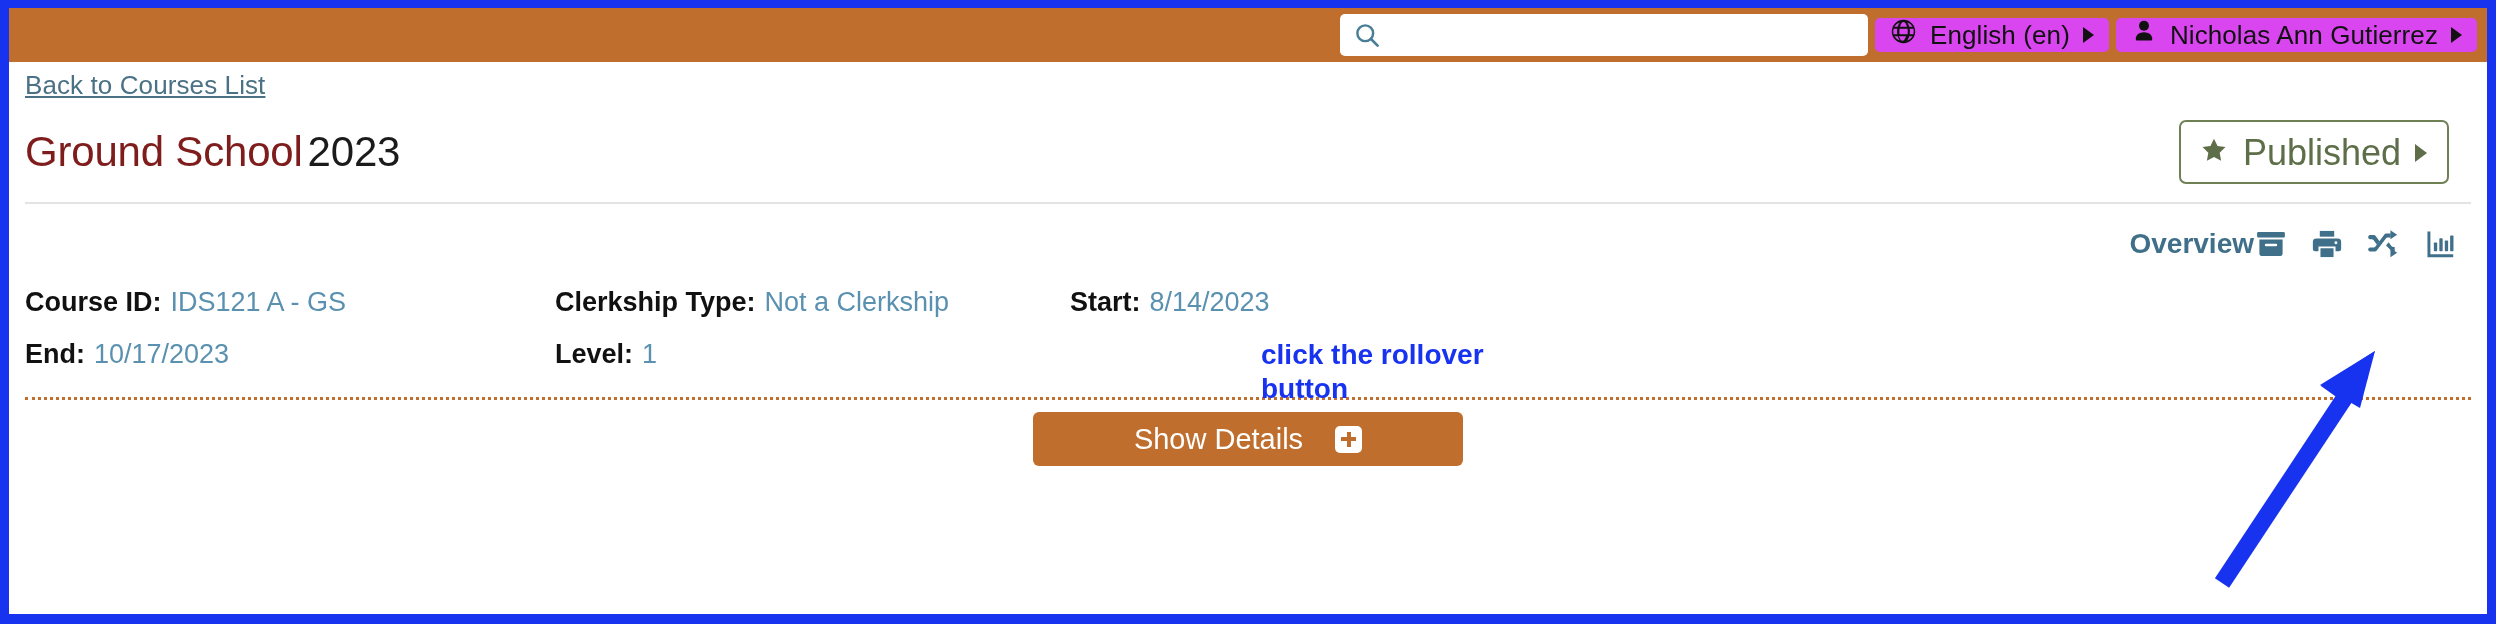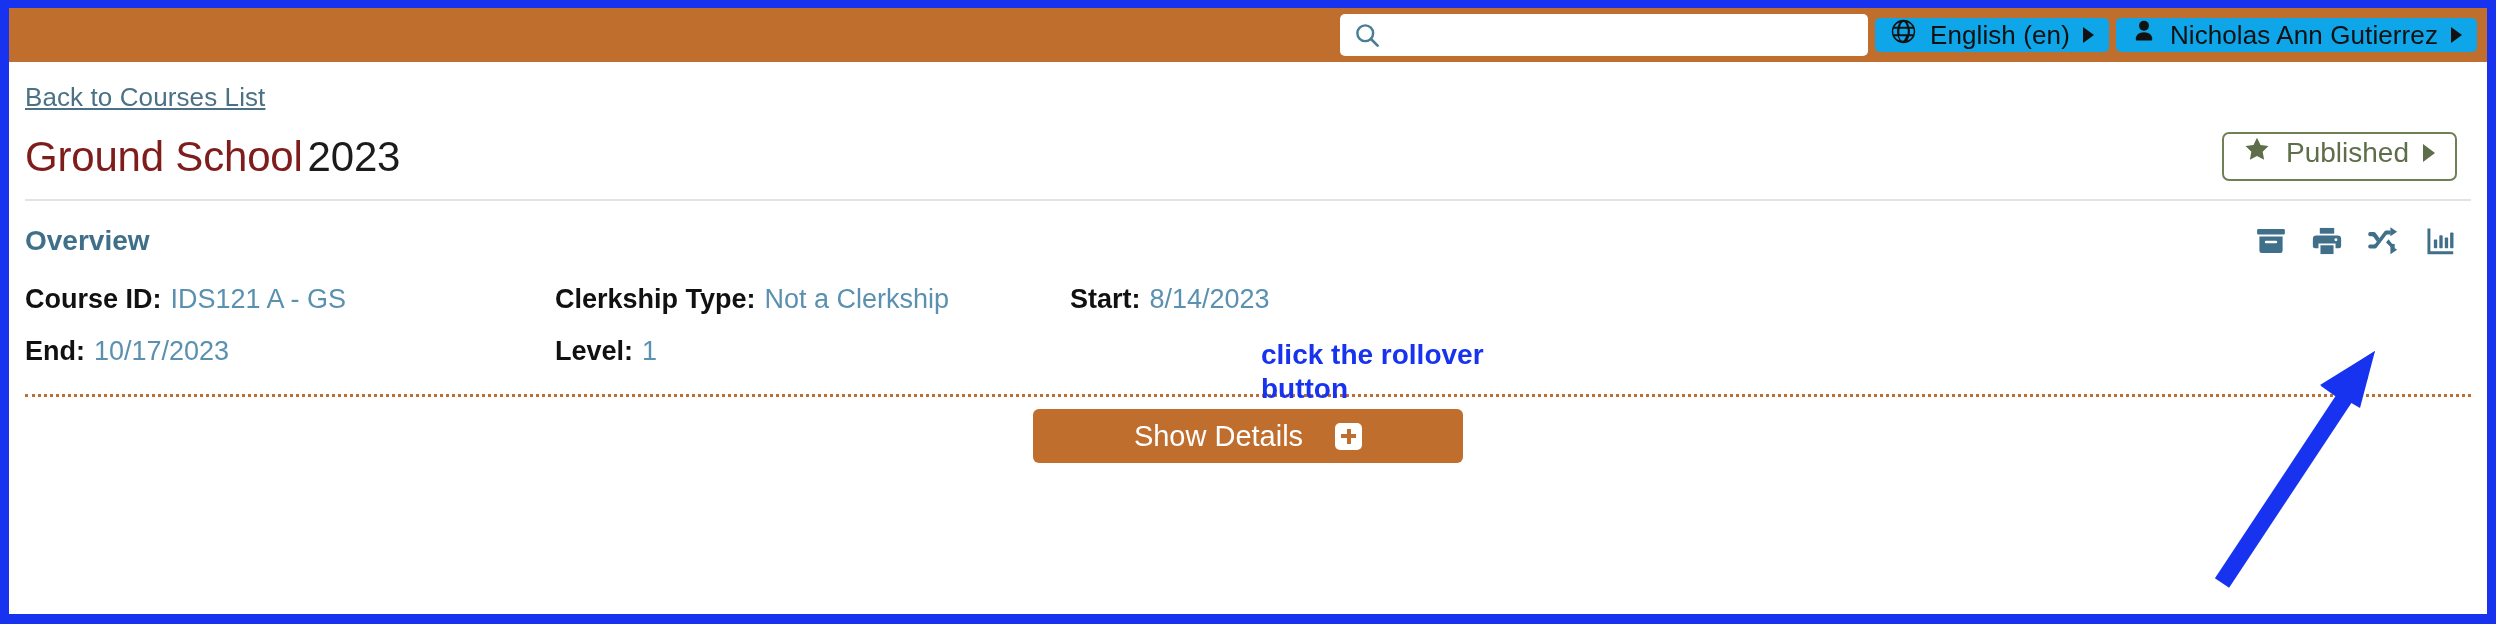--- a/index.html
+++ b/index.html
@@ -59,21 +59,21 @@
     outline: none;
     background: transparent;
     font-family: "Liberation Sans", sans-serif;
     font-size: 22px;
     color: #333;
     margin-left: 10px;
   }
 
   .hdr-chip {
     height: 34px;
-    background: #0ea5e9;
+    background: #d946ef;
     border-radius: 5px;
     display: flex;
     align-items: center;
     gap: 13px;
     padding: 0 15px;
     margin-right: 7px;
     color: #111111;
     font-size: 26px;
     white-space: nowrap;
   }
@@ -86,21 +86,21 @@
     border-bottom: 8px solid transparent;
     flex: 0 0 auto;
   }
 
   
   #content { position: relative; padding: 0 16px; }
 
   .backlink {
     color: #4a7185;
     font-size: 26px;
-    padding-top: 20px;
+    padding-top: 8px;
     display: inline-block;
     letter-spacing: .1px;
   }
 
   .title-row {
     display: flex;
     align-items: center;
     justify-content: space-between;
     padding-top: 19px;
     padding-bottom: 18px;
@@ -110,39 +110,39 @@
   .course-title .year { color: #1b1b1b; font-weight: 400; margin-left: 5px; }
 
   .pub-btn {
     display: inline-flex;
     align-items: center;
     gap: 14px;
     border: 2px solid #6f8055;
     border-radius: 7px;
     background: #ffffff;
     color: #5d6e49;
-    font-size: 28px;
-    padding: 1px 20px 8px 18px;
-    margin-right: 14px;
+    font-size: 36px;
+    padding: 10px 20px 8px 18px;
+    margin-right: 22px;
     white-space: nowrap;
   }
   .pub-btn .caret-g {
     width: 0; height: 0;
     border-left: 12px solid #5d6e49;
     border-top: 9px solid transparent;
     border-bottom: 9px solid transparent;
   }
 
   .hrule { height: 2px; background: #e3e3e3; margin: 0 0 0 0; }
 
   
   .overview-head {
     display: flex;
     align-items: center;
-    justify-content: space-between;
+    justify-content: flex-end;
     padding-top: 24px;
   }
   .overview-title { color: #3f6f89; font-size: 28px; font-weight: bold; }
 
   .icon-row { display: flex; align-items: center; gap: 22px; margin-right: 14px; }
   .icon-btn { line-height: 0; display: block; }
 
   
   .details {
     display: grid;

